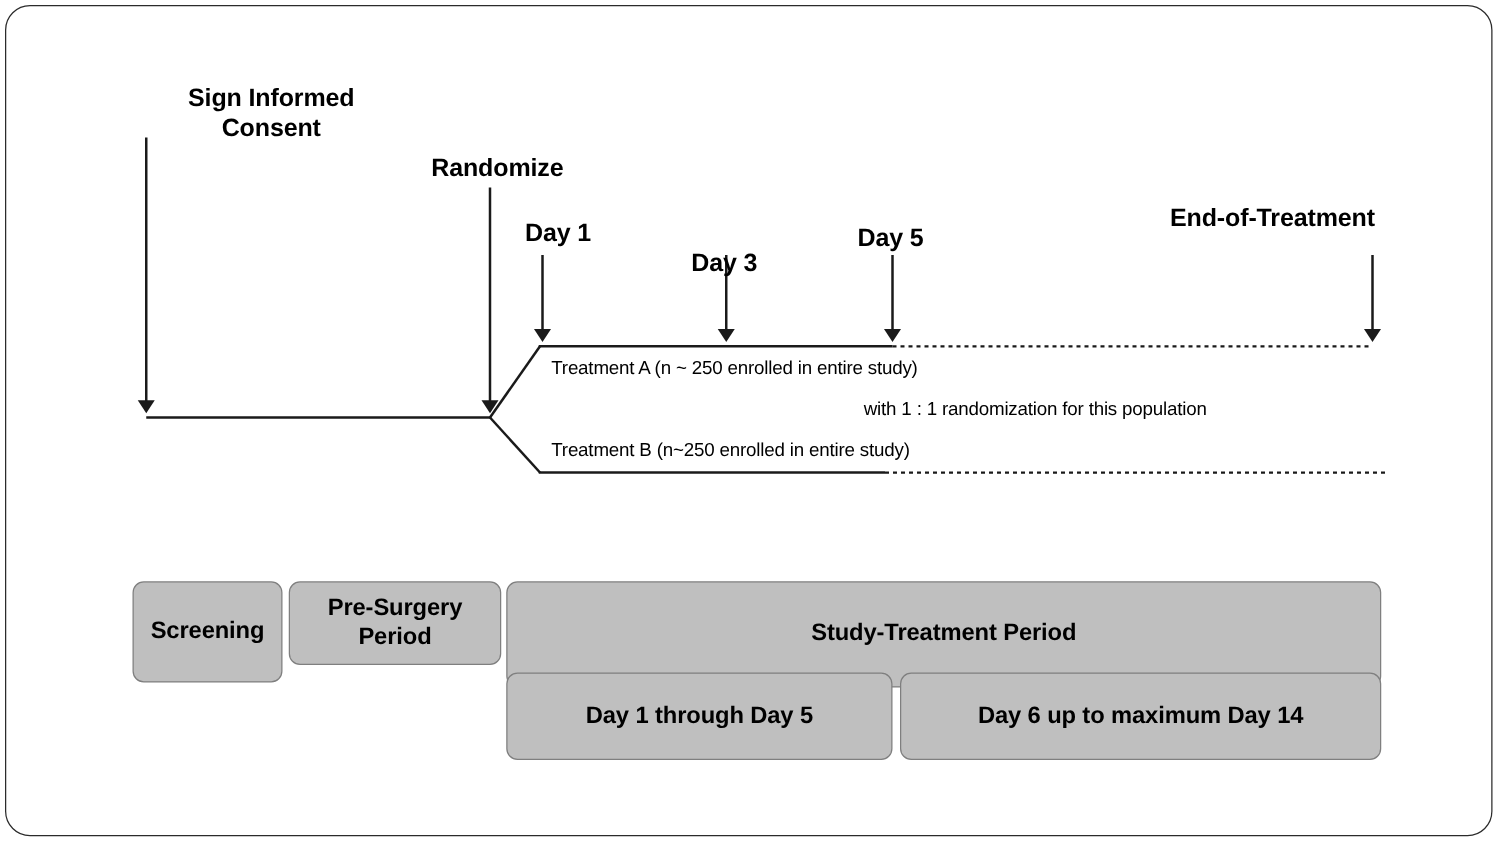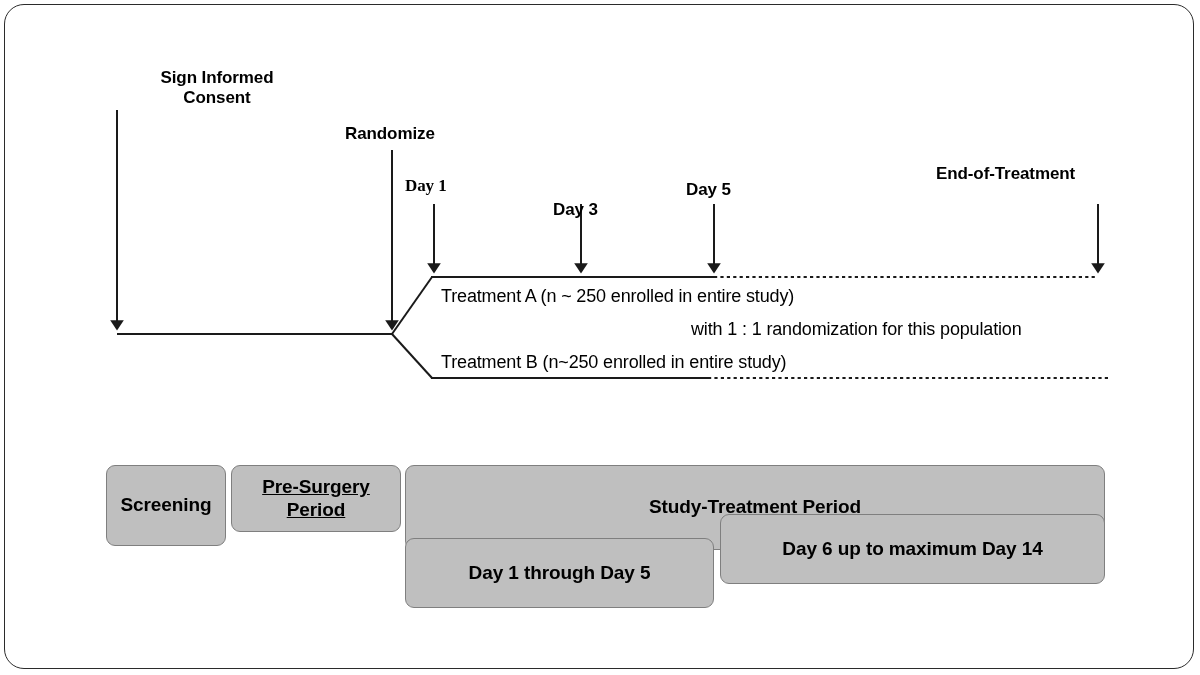--- a/index.html
+++ b/index.html
@@ -37,26 +37,26 @@
   }
   .lbl {
     position: absolute;
     white-space: nowrap;
     color: #000000;
     line-height: 1.18;
     text-align: right;
   }
   .lbl-bold {
     font-weight: bold;
-    font-size: 17px;
+    font-size: 20px;
     letter-spacing: -0.1px;
   }
   .lbl-plain {
     font-weight: normal;
-    font-size: 18px;
+    font-size: 15px;
     letter-spacing: -0.15px;
   }
   .center-txt { text-align: center; }
 
   .gbox {
     position: absolute;
     box-sizing: border-box;
     background: #bfbfbf;
     border: 1.4px solid #7f7f7f;
     border-radius: 9px;
@@ -126,42 +126,42 @@
     </g>
   </svg>
 
   <div class="lbl lbl-bold center-txt" style="left:97px; top:68px; width:240px;">
     <div>Sign Informed</div>
     <div>Consent</div>
   </div>
 
   <div class="lbl lbl-bold" style="left:345px; top:124px;">Randomize</div>
 
-  <div class="lbl lbl-bold" style="left:405px; top:176px;font-family:Liberation Serif, serif;">Day 1</div>
+  <div class="lbl lbl-bold" style="left:420px; top:176px;">Day 1</div>
 
   <div class="lbl lbl-bold" style="left:553px; top:176px;margin-top:24px;">Day 3</div>
 
   <div class="lbl lbl-bold" style="left:686px; top:180px;">Day 5</div>
 
   <div class="lbl lbl-bold" style="left:936px; top:164px;">End-of-Treatment</div>
 
   <div class="lbl lbl-plain" style="left:441px; top:286px;">Treatment A (n ~ 250 enrolled in entire study)</div>
 
   <div class="lbl lbl-plain" style="left:691px; top:319px;">with 1 : 1 randomization for this population</div>
 
   <div class="lbl lbl-plain" style="left:441px; top:352px;">Treatment B (n~250 enrolled in entire study)</div>
 
   <div class="gbox" style="left:106px; top:465px; width:120px; height:81px;">Screening</div>
 
-  <div class="gbox" style="left:231px; top:465px; width:170px; height:67px;text-decoration:underline;">
+  <div class="gbox" style="left:231px; top:465px; width:170px; height:67px;">
     <div>
       <div>Pre-Surgery</div>
       <div>Period</div>
     </div>
   </div>
 
   <div class="gbox" style="left:405px; top:465px; width:700px; height:85px;">Study-Treatment Period</div>
 
   <div class="gbox" style="left:405px; top:538px; width:309px; height:70px;">Day 1 through Day 5</div>
 
-  <div class="gbox" style="left:720px; top:514px; width:385px; height:70px;">Day 6 up to maximum Day 14</div>
+  <div class="gbox" style="left:720px; top:538px; width:385px; height:70px;">Day 6 up to maximum Day 14</div>
 
 </div>
 
 </body></html>

